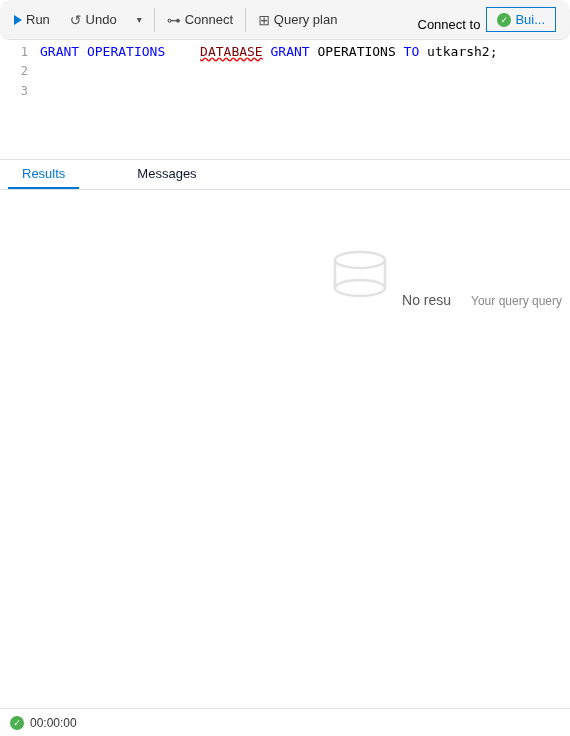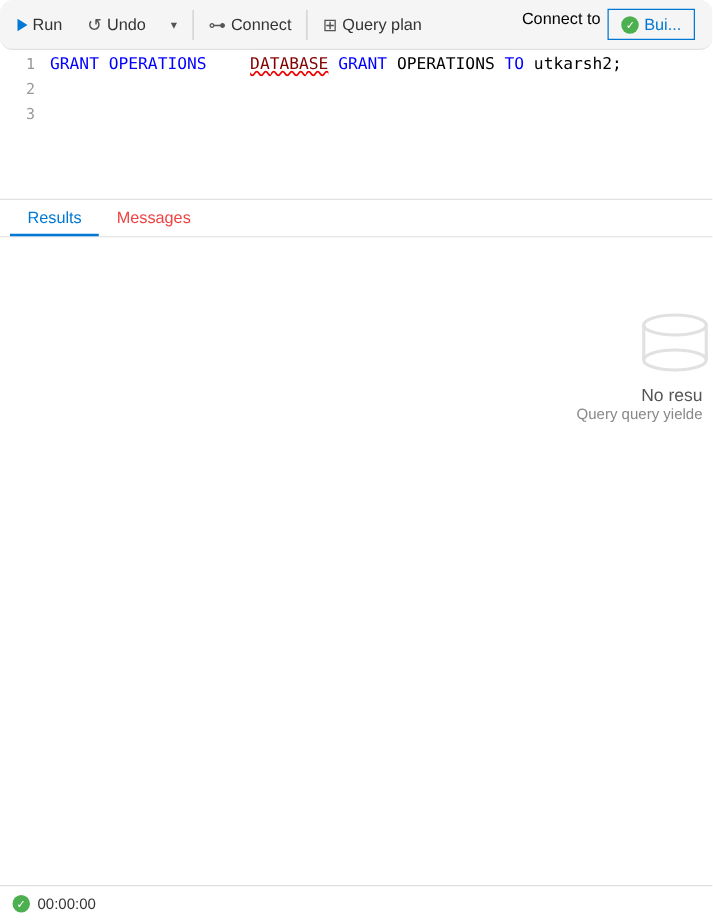--- a/index.html
+++ b/index.html
@@ -63,21 +63,21 @@
       font-size: 14px;
       color: #555;
     }
     .queryplan-icon {
       font-size: 14px;
       color: #555;
     }
     .connect-area {
       margin-left: auto;
       display: flex;
-      align-items: flex-start;
+      align-items: flex-end;
       gap: 6px;
       padding: 0 10px;
     }
     .build-btn {
       display: flex;
       align-items: center;
       gap: 4px;
       padding: 4px 10px;
       background: none;
       border: 1px solid #0078d4;
@@ -132,48 +132,50 @@
       text-decoration: underline wavy #e00;
       text-decoration-skip-ink: none;
     }
 
     
     .tabs {
       display: flex;
       border-bottom: 1px solid #e0e0e0;
       background: #fff;
       padding: 0 8px;
+      gap: 44px;
     }
     .tab {
       padding: 6px 14px;
       font-size: 13px;
       cursor: pointer;
-      color: #ef4444;
+      color: #0f172a;
       border-bottom: 2px solid transparent;
     }
     .tab.active {
       color: #0078d4;
       border-bottom: 2px solid #0078d4;
     }
 
     
     .results-area {
       flex: 1;
       position: relative;
       overflow: hidden;
       background: #fff;
     }
     .no-results-container {
       position: absolute;
       right: 0;
       top: 60px;
       display: flex;
-      flex-direction: column;
+      flex-direction: row;
       align-items: flex-end;
       padding-right: 0;
+      gap: 12px;
     }
     .cylinder-icon {
       width: 60px;
       height: 50px;
       margin-bottom: 8px;
       opacity: 0.35;
     }
     .no-results-text {
       font-size: 14px;
       color: #555;
@@ -287,20 +289,20 @@
 <div class="results-area">
   <div class="no-results-container">
 
     <svg class="cylinder-icon" viewBox="0 0 60 50" xmlns="http://www.w3.org/2000/svg">
       <ellipse cx="30" cy="10" rx="25" ry="8" fill="none" stroke="#aaa" stroke-width="2.5"></ellipse>
       <line x1="5" y1="10" x2="5" y2="38" stroke="#aaa" stroke-width="2.5"></line>
       <line x1="55" y1="10" x2="55" y2="38" stroke="#aaa" stroke-width="2.5"></line>
       <ellipse cx="30" cy="38" rx="25" ry="8" fill="none" stroke="#aaa" stroke-width="2.5"></ellipse>
     </svg>
     <div class="no-results-text">No resu</div>
-    <div class="no-results-sub">Query query yielde</div>
+    <div class="no-results-sub">Your query query</div>
   </div>
 </div>
 
 <div class="status-bar">
   <span class="status-check">✓</span>
   <span>00:00:00</span>
 </div>
 
 </body></html>

